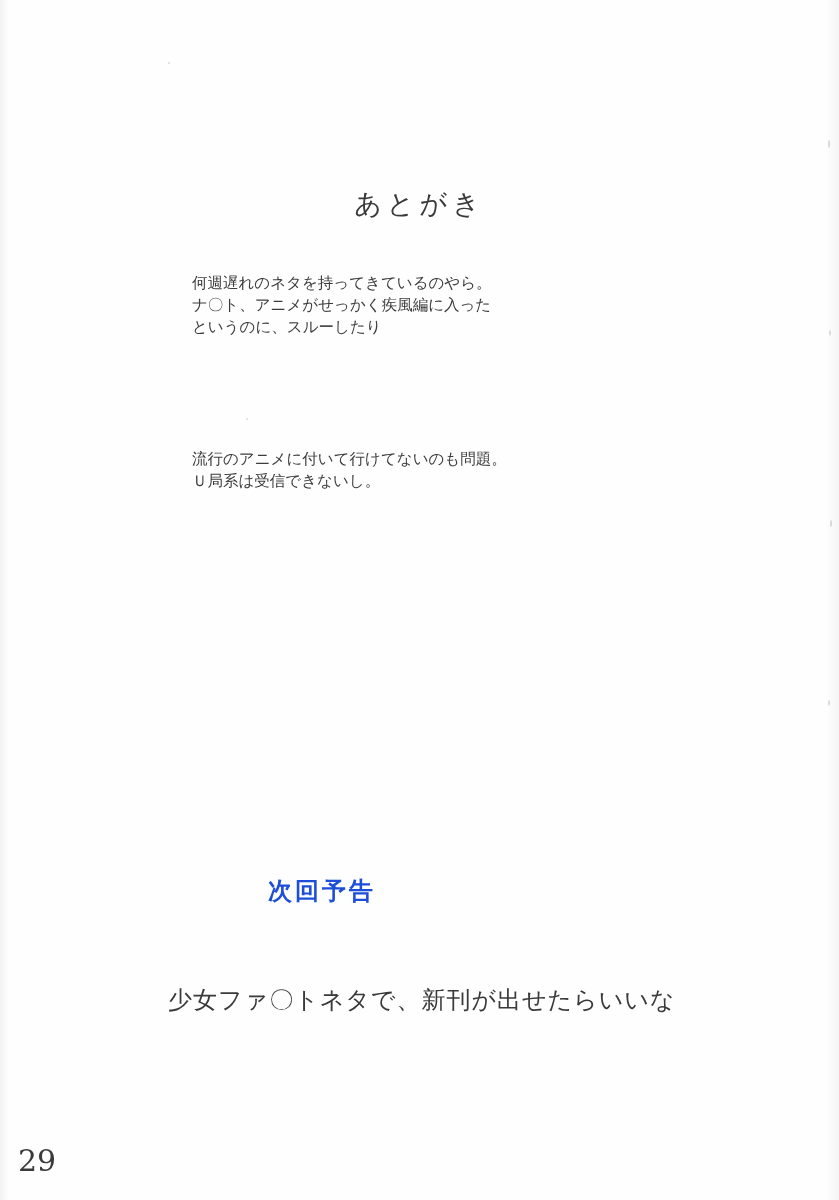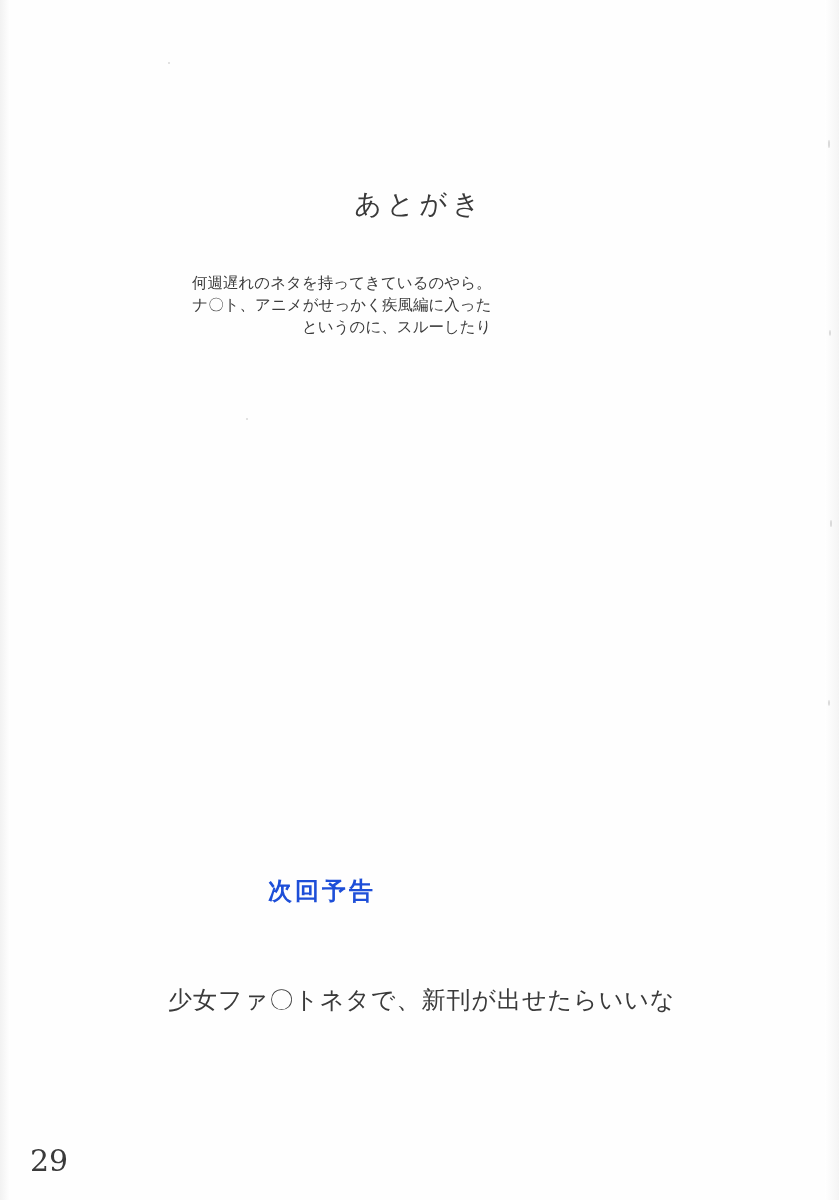--- a/index.html
+++ b/index.html
@@ -54,21 +54,20 @@
 
   .afterword-body {
     position: absolute;
     left: 192px;
     top: 228px;
     font-size: 15.5px;
     line-height: 22px;
     color: #3c3c3c;
     font-family: "DejaVu Serif", serif;
     white-space: pre;
-    text-align: right;
   }
   .afterword-body p {
     margin: 0;
   }
   .afterword-body .gap {
     height: 22px;
   }
 
   .next-title {
     position: absolute;
@@ -93,21 +92,20 @@
   }
   .next-body p { margin: 0; }
 
   .page-number {
     position: absolute;
     left: 18px;
     bottom: 22px;
     font-size: 30px;
     color: #3a3a3a;
     font-family: "DejaVu Serif", serif;
-    margin-left: 12px;
   }
 </style>
 </head>
 <body>
 
 <div class="page">
 
   <div class="edge-left"></div>
   <div class="edge-right"></div>
 
@@ -118,20 +116,22 @@
   <div class="speck" style="left:828px; top:700px; width:2px; height:6px;"></div>
   <div class="speck" style="left:246px; top:418px; width:2px; height:2px;"></div>
 
   <h1 class="afterword-title">あとがき</h1>
 
   <div class="afterword-body">
     <p>何週遅れのネタを持ってきているのやら。
 ナ〇ト、アニメがせっかく疾風編に入った
 というのに、スルーしたり</p>
     <div class="gap"></div>
+    <p>流行のアニメに付いて行けてないのも問題。
+Ｕ局系は受信できないし。</p>
   </div>
 
   <h2 class="next-title">次回予告</h2>
 
   <div class="next-body">
     <p>少女ファ〇トネタで、新刊が出せたらいいな</p>
   </div>
 
   <div class="page-number">29</div>
 

